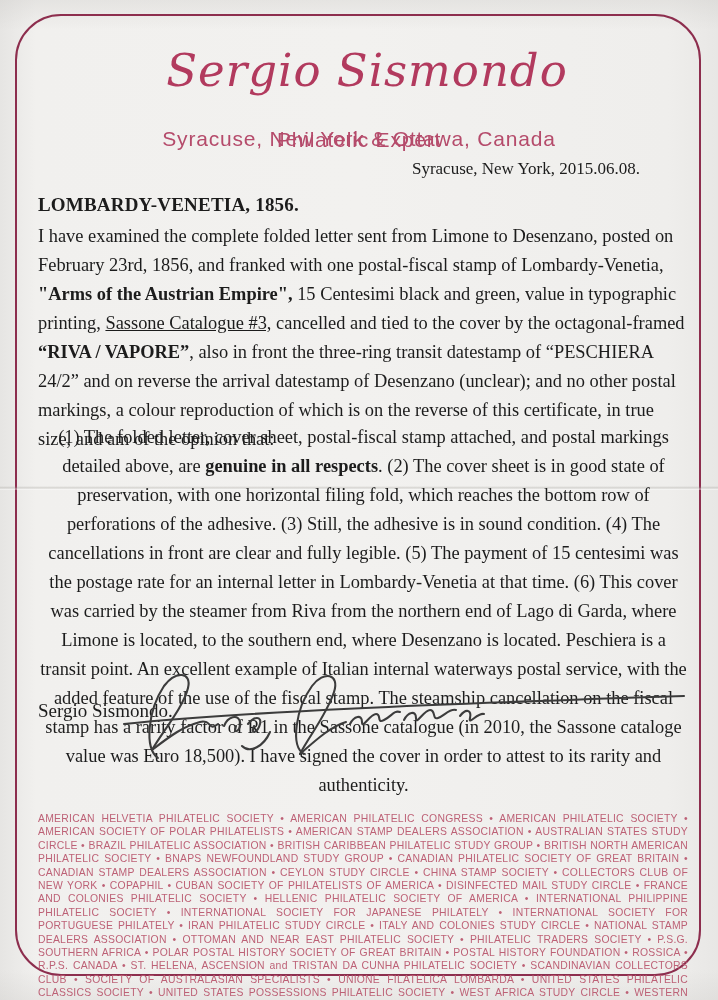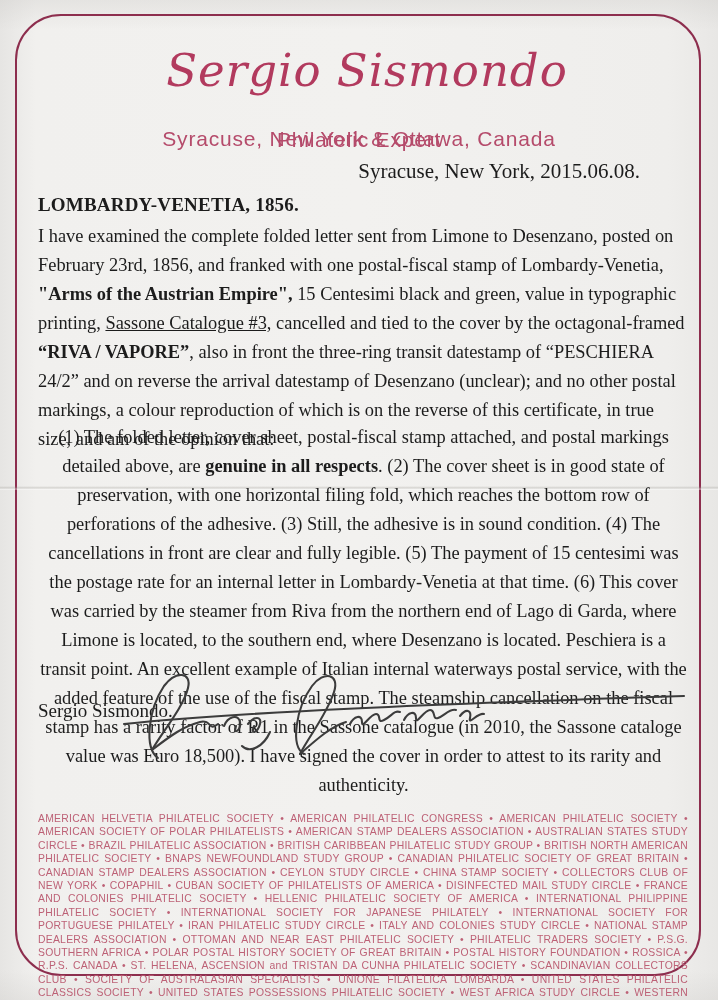--- a/index.html
+++ b/index.html
@@ -39,21 +39,21 @@
     text-align:center;
     font-family:"Liberation Sans", sans-serif;
     font-size:21px;
     letter-spacing:.8px;
     color:#b54b6b;
   }
   .sub1{top:108px;margin-top:20px;}
   .sub2{top:127px;}
   .dateline{
     position:absolute; top:159px; right:78px;
-    font-size:21px;
+    font-size:17px;
   }
   .doc-heading{
     position:absolute; top:194px; left:38px;
     font-size:19px; font-weight:bold;
     letter-spacing:.2px;
   }
   .para{
     position:absolute; left:38px; width:651px;
     font-size:18.4px; line-height:29px;
     text-align:left;

